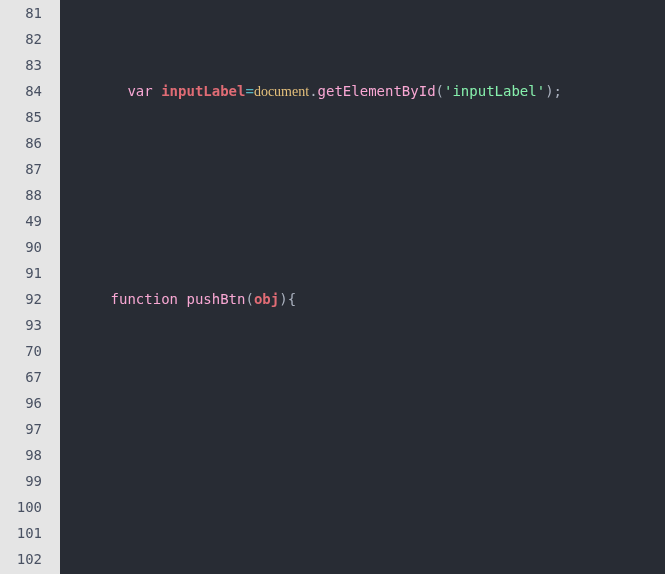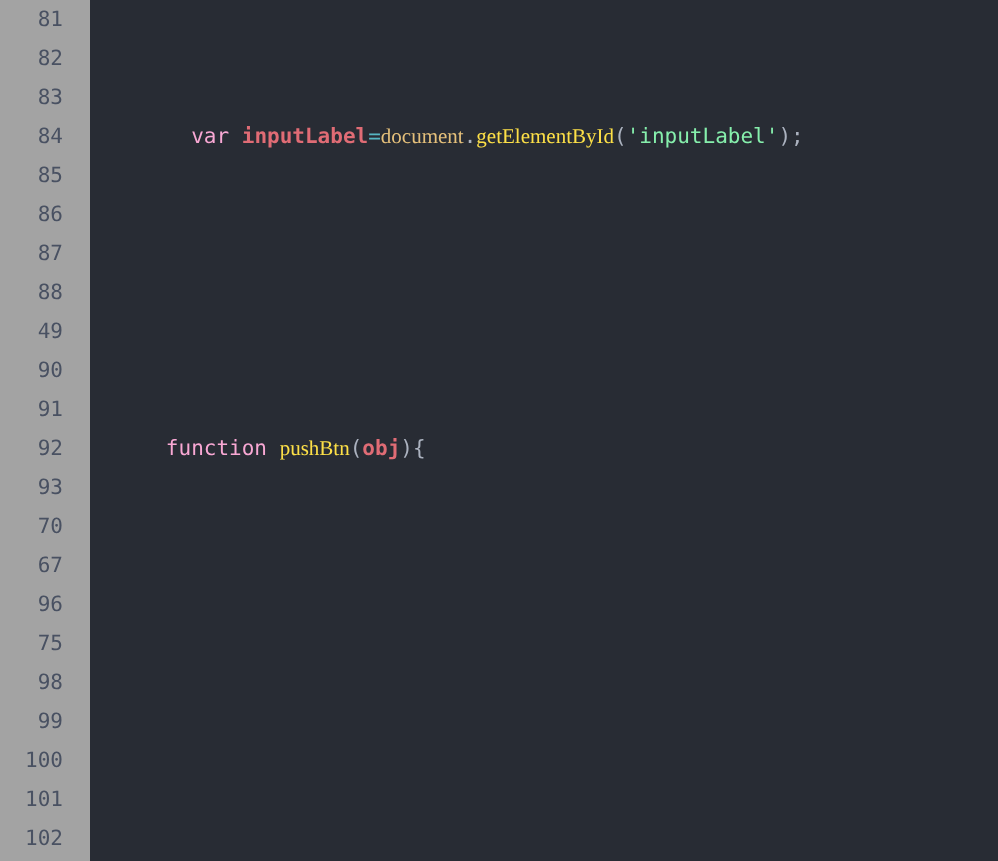--- a/index.html
+++ b/index.html
@@ -14,37 +14,37 @@
     overflow: hidden;
   }
   .editor { display: flex; height: 100%; }
   .gutter {
     width: 60px;
     flex-shrink: 0;
     text-align: right;
     padding-right: 18px;
     color: #495162;
     user-select: none;
-    background: #a3a3a3;
+    background: #e5e5e5;
   }
   .gutter div { height: 26px; }
   .code {
     flex: 1;
     white-space: pre;
     position: relative;
   }
   .code-line {
     height: 26px;
     padding-left: 0;
   }
   
   .kw   { color: #f9a8d4; }  
   .id   { color: #abb2bf; }  
   .var  { color: #e06c75; font-weight: bold; }  
-  .fn   { color: #fde047; font-family: Liberation Serif, serif; }  
+  .fn   { color: #f9a8d4; }  
   .str  { color: #86efac; }  
   .op   { color: #56b6c2; }  
   .p    { color: #abb2bf; }  
   .obj  { color: #e5c07b; font-family: Liberation Serif, serif; }  
 </style>
 </head>
 <body>
 
 <div class="editor">
   <div class="gutter">
@@ -57,21 +57,21 @@
     <div>87</div>
     <div>88</div>
     <div>49</div>
     <div>90</div>
     <div>91</div>
     <div>92</div>
     <div>93</div>
     <div>70</div>
     <div>67</div>
     <div>96</div>
-    <div>75</div>
+    <div>97</div>
     <div>98</div>
     <div>99</div>
     <div>100</div>
     <div>101</div>
     <div>102</div>
   </div>
 
   <div class="code">
     
     <div class="code-line"><span class="id">        </span><span class="kw">var</span><span> </span><span class="var">inputLabel</span><span class="op">=</span><span class="obj">document</span><span class="p">.</span><span class="fn">getElementById</span><span class="p">(</span><span class="str">'inputLabel'</span><span class="p">)</span><span class="p">;</span></div>

